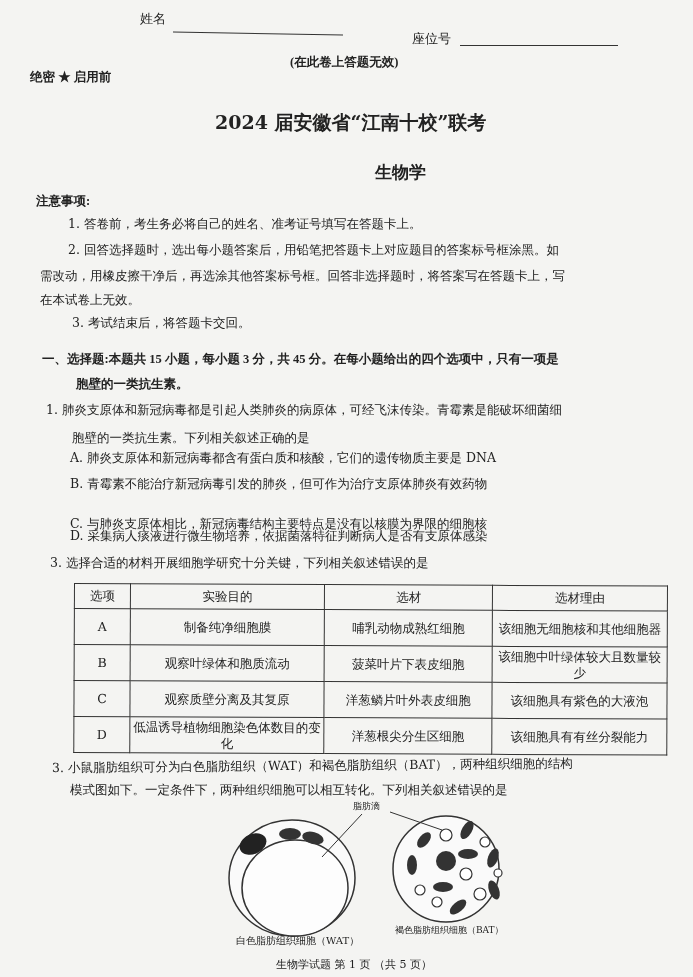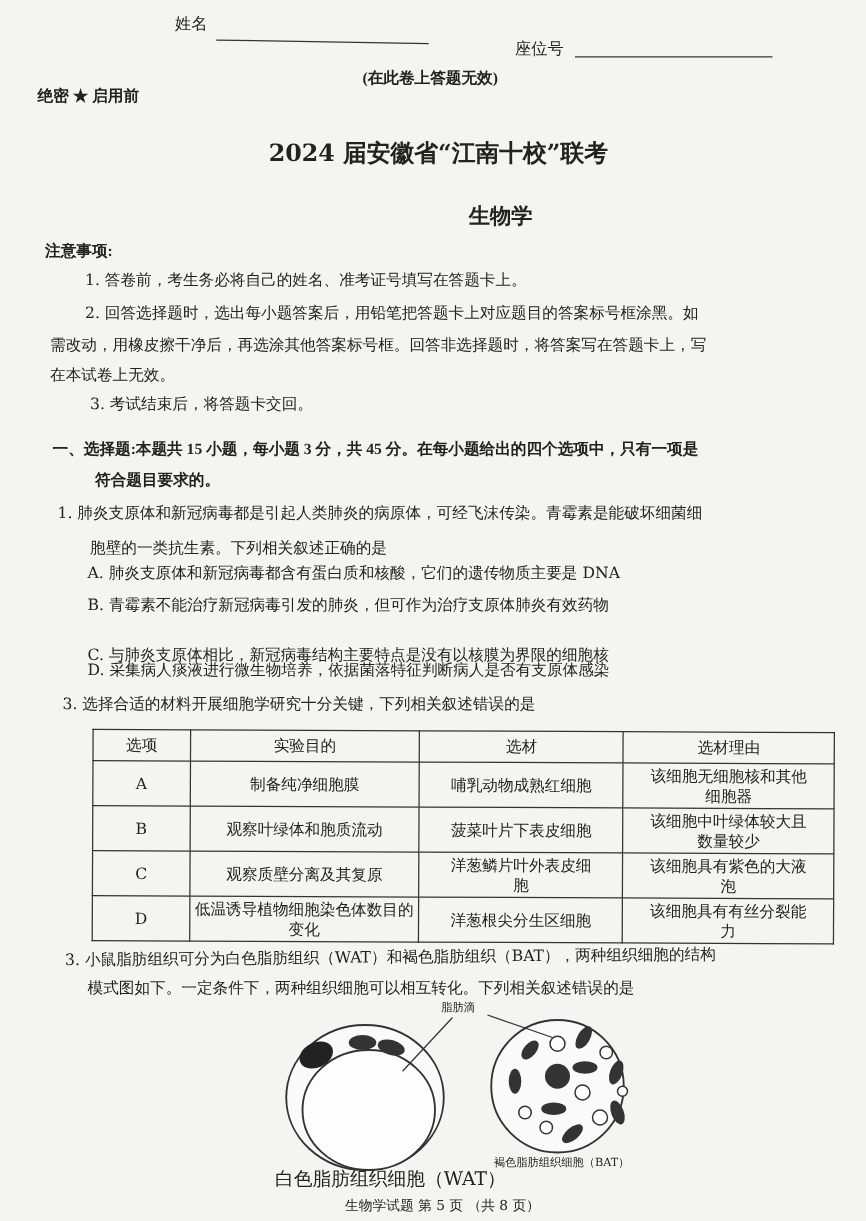--- a/index.html
+++ b/index.html
@@ -16,21 +16,21 @@
   .line { position: absolute; height: 0; border-top: 1.3px solid #333; }
 
   
   table.q2 {
     position: absolute; left: 74px; top: 583px; width: 594px;
     border-collapse: collapse; font-size: 12.5px;
     transform: rotate(0.25deg); transform-origin: left top;
   }
   table.q2 td, table.q2 th {
     border: 1.2px solid #333; text-align: center; vertical-align: middle;
-    padding: 0 19px; font-weight: normal; line-height: 16px;
+    padding: 0 4px; font-weight: normal; line-height: 16px;
   }
   table.q2 th { height: 24px; }
   table.q2 td { height: 35px; }
   .c0 { width: 48px; } .c1 { width: 190px; } .c2 { width: 163px; } .c3 { width: 170px; }
 
   .figure { position: absolute; left: 210px; top: 802px; width: 300px; height: 150px; }
 </style>
 </head>
 <body>
 
@@ -45,21 +45,21 @@
 <div class="abs bold" style="left:330px;top:161px;font-size:17px;margin-left:45px;">生物学</div>
 
 <div class="abs t12 bold" style="left:36px;top:193px;">注意事项:</div>
 <div class="abs t12" style="left:68px;top:216px;">1. 答卷前，考生务必将自己的姓名、准考证号填写在答题卡上。</div>
 <div class="abs t12" style="left:68px;top:242px;">2. 回答选择题时，选出每小题答案后，用铅笔把答题卡上对应题目的答案标号框涂黑。如</div>
 <div class="abs t12" style="left:40px;top:268px;">需改动，用橡皮擦干净后，再选涂其他答案标号框。回答非选择题时，将答案写在答题卡上，写</div>
 <div class="abs t12" style="left:40px;top:292px;">在本试卷上无效。</div>
 <div class="abs t12" style="left:72px;top:315px;">3. 考试结束后，将答题卡交回。</div>
 
 <div class="abs t12 bold" style="left:42px;top:351px;">一、选择题:本题共 15 小题，每小题 3 分，共 45 分。在每小题给出的四个选项中，只有一项是</div>
-<div class="abs t12 bold" style="left:76px;top:376px;">符合题目要求的。</div>
+<div class="abs t12 bold" style="left:76px;top:376px;">胞壁的一类抗生素。</div>
 
 <div class="abs t12" style="left:46px;top:402px;">1. 肺炎支原体和新冠病毒都是引起人类肺炎的病原体，可经飞沫传染。青霉素是能破坏细菌细</div>
 <div class="abs t12" style="left:72px;top:430px;">胞壁的一类抗生素。下列相关叙述正确的是</div>
 <div class="abs t12" style="left:70px;top:450px;">A. 肺炎支原体和新冠病毒都含有蛋白质和核酸，它们的遗传物质主要是 DNA</div>
 <div class="abs t12" style="left:70px;top:476px;">B. 青霉素不能治疗新冠病毒引发的肺炎，但可作为治疗支原体肺炎有效药物</div>
 <div class="abs t12" style="left:70px;top:516px;">C. 与肺炎支原体相比，新冠病毒结构主要特点是没有以核膜为界限的细胞核</div>
 <div class="abs t12" style="left:70px;top:528px;">D. 采集病人痰液进行微生物培养，依据菌落特征判断病人是否有支原体感染</div>
 
 <div class="abs t12" style="left:50px;top:555px;">3. 选择合适的材料开展细胞学研究十分关键，下列相关叙述错误的是</div>
 
@@ -129,17 +129,17 @@
       <ellipse cx="202" cy="63" rx="5" ry="10" fill="#333"></ellipse>
       <ellipse cx="233" cy="85" rx="10" ry="5" fill="#333"></ellipse>
       <ellipse cx="284" cy="88" rx="5" ry="10" fill="#333" transform="rotate(-20 284 88)"></ellipse>
       <ellipse cx="248" cy="105" rx="5" ry="10" fill="#333" transform="rotate(50 248 105)"></ellipse>
     </g>
 
     <line x1="152" y1="12" x2="112" y2="55" stroke="#333" stroke-width="1"></line>
     <line x1="180" y1="10" x2="232" y2="28" stroke="#333" stroke-width="1"></line>
   </svg>
   <div class="abs" style="left:143px;top:-2px;font-size:9px;">脂肪滴</div>
-  <div class="abs" style="left:10px;top:132px;font-size:15px;">白色脂肪组织细胞（WAT）</div>
+  <div class="abs" style="left:26px;top:132px;font-size:10px;">白色脂肪组织细胞（WAT）</div>
   <div class="abs" style="left:185px;top:122px;font-size:9px;">褐色脂肪组织细胞（BAT）</div>
 </div>
 
-<div class="abs" style="left:276px;top:957px;font-size:11px;">生物学试题 第 5 页 （共 8 页）</div>
+<div class="abs" style="left:276px;top:957px;font-size:11px;">生物学试题 第 1 页 （共 5 页）</div>
 
 </body></html>

